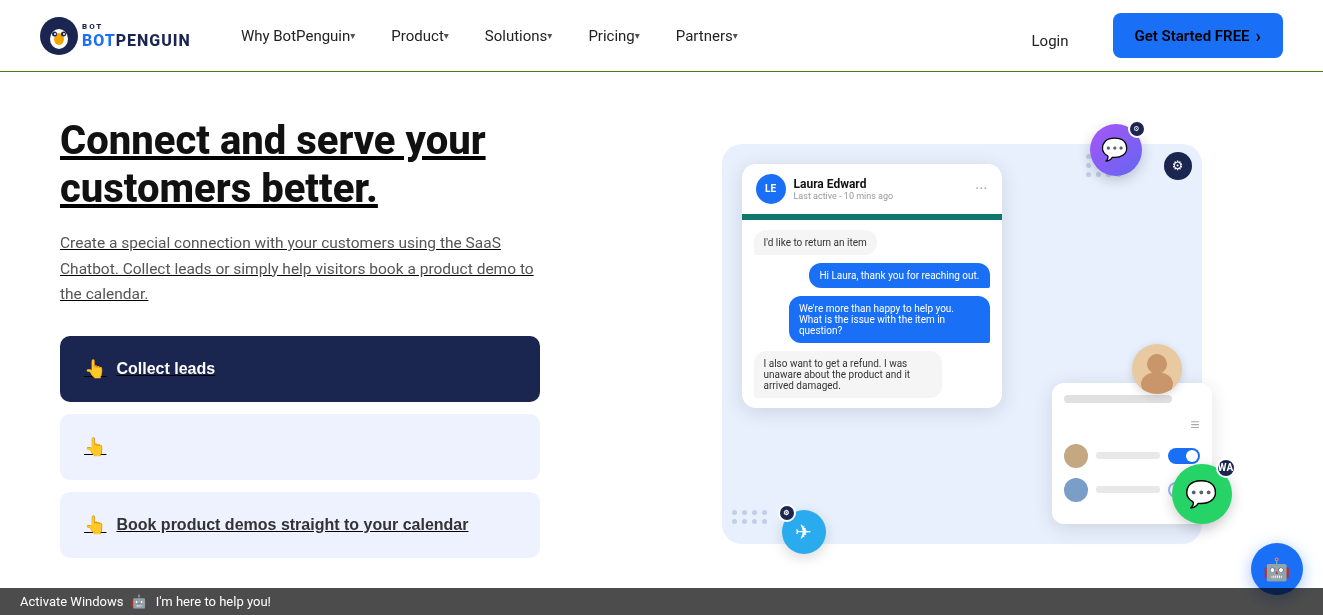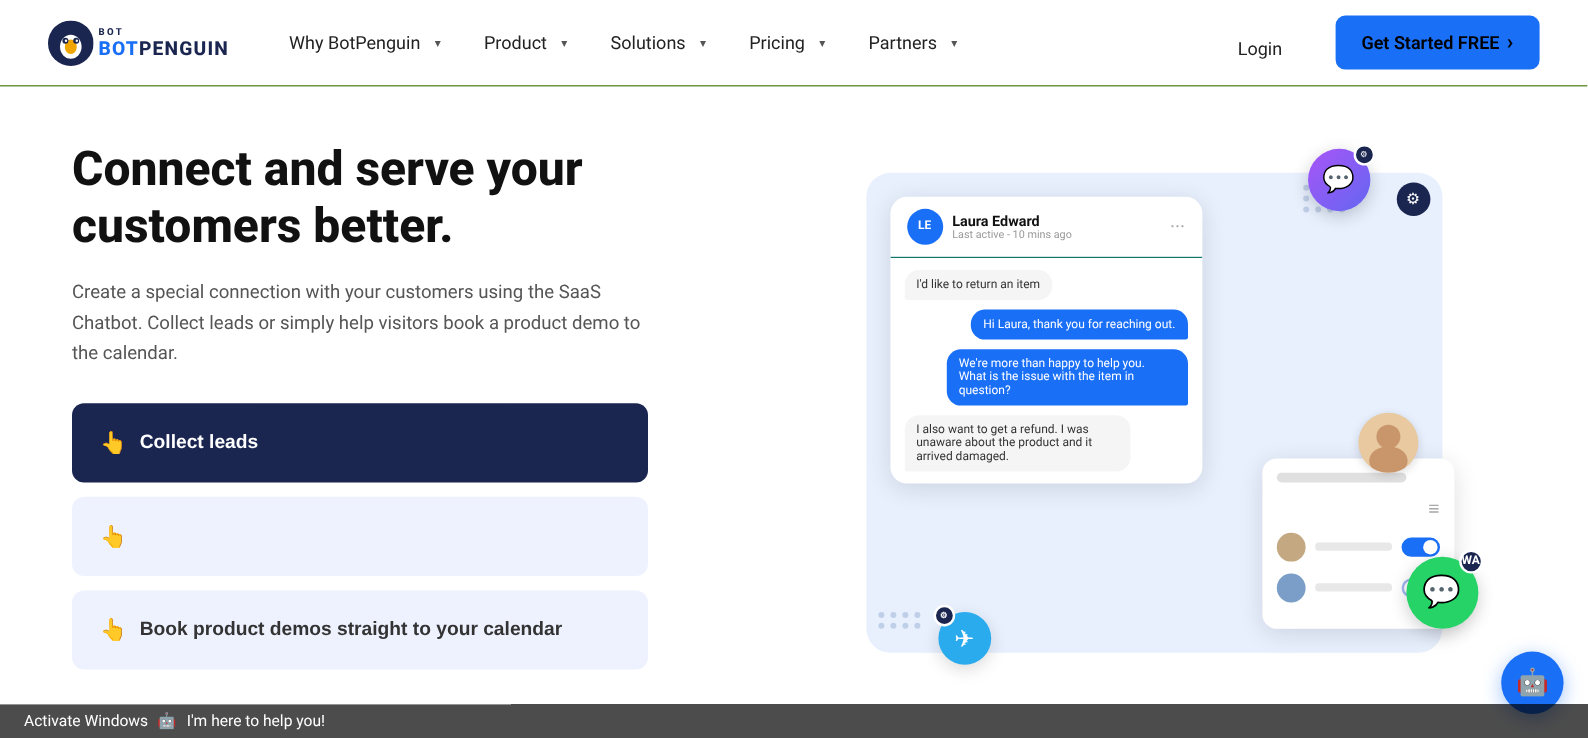--- a/index.html
+++ b/index.html
@@ -29,21 +29,21 @@
     }
     .nav-links {
       display: flex;
       align-items: center;
       gap: 8px;
       flex: 1;
     }
     .nav-item {
       display: flex;
       align-items: center;
-      gap: 12px;
+      gap: 0;
       padding: 8px 14px;
       font-size: 15px;
       color: #222;
       cursor: pointer;
       border-radius: 6px;
       white-space: nowrap;
     }
     .chevron {
       font-size: 10px;
       color: #555;
@@ -79,20 +79,21 @@
       align-items: center;
       min-height: calc(615px - 72px);
       padding: 40px 40px 40px 60px;
       gap: 40px;
       background: #fff;
       overflow: hidden;
     }
     .hero-left {
       flex: 0 0 540px;
       max-width: 540px;
+      text-decoration: underline;
     }
     .hero-heading {
       font-size: 40px;
       font-weight: 800;
       color: #111;
       line-height: 1.2;
       margin-bottom: 18px;
     }
     .hero-subtext {
       font-size: 15.5px;
@@ -154,21 +155,21 @@
       background: #fff;
       border-radius: 14px;
       box-shadow: 0 4px 20px rgba(0,0,0,0.12);
       overflow: hidden;
     }
     .chat-header {
       display: flex;
       align-items: center;
       justify-content: space-between;
       padding: 10px 14px;
-      border-bottom: 1px solid #0f766e;
+      border-bottom: 6px solid #0f766e;
     }
     .chat-header-left {
       display: flex;
       align-items: center;
       gap: 8px;
     }
     .avatar-circle {
       width: 30px;
       height: 30px;
       border-radius: 50%;

